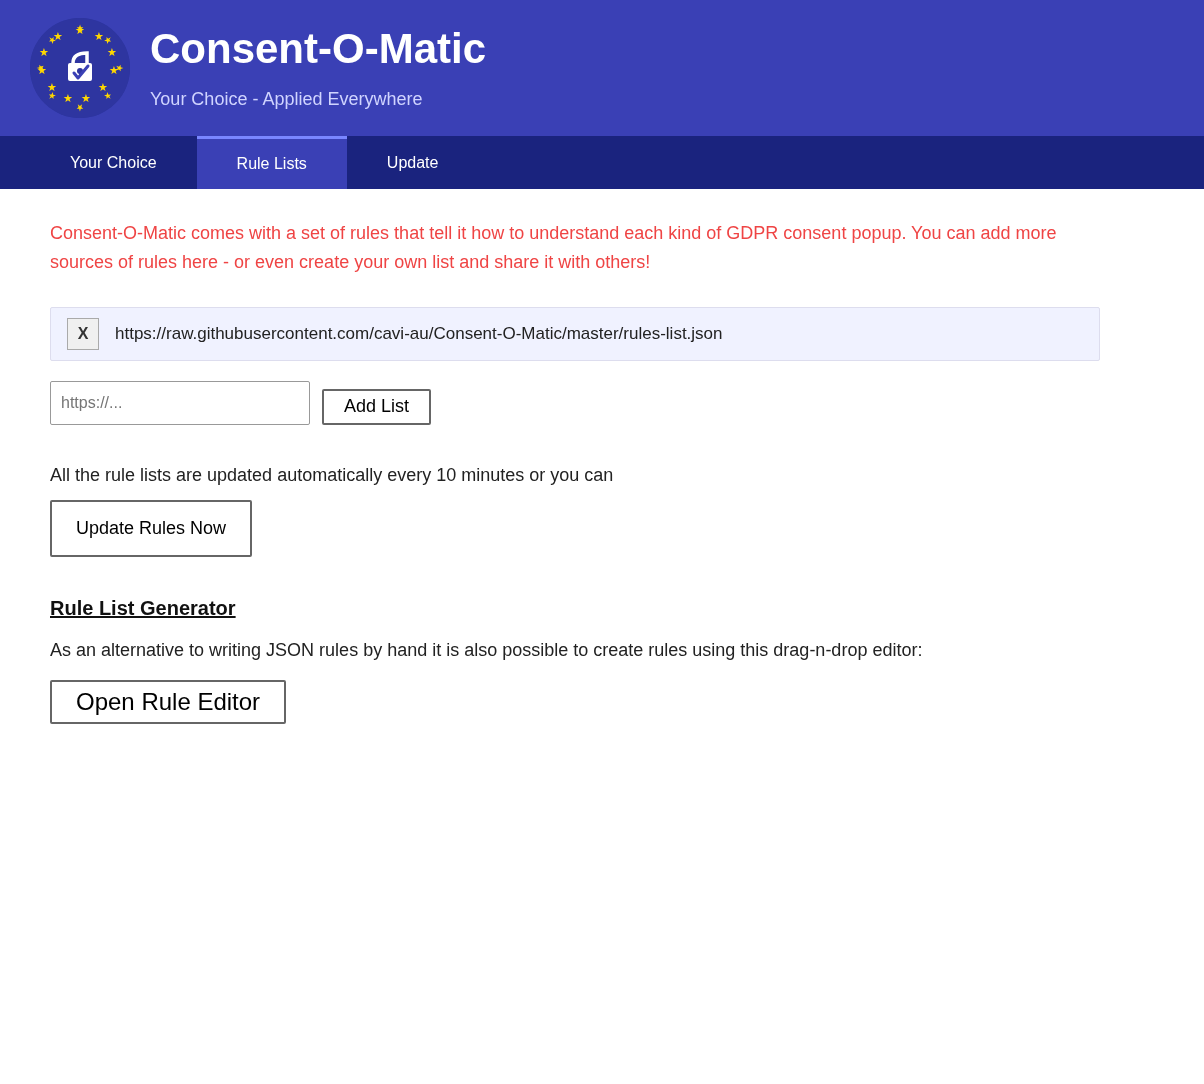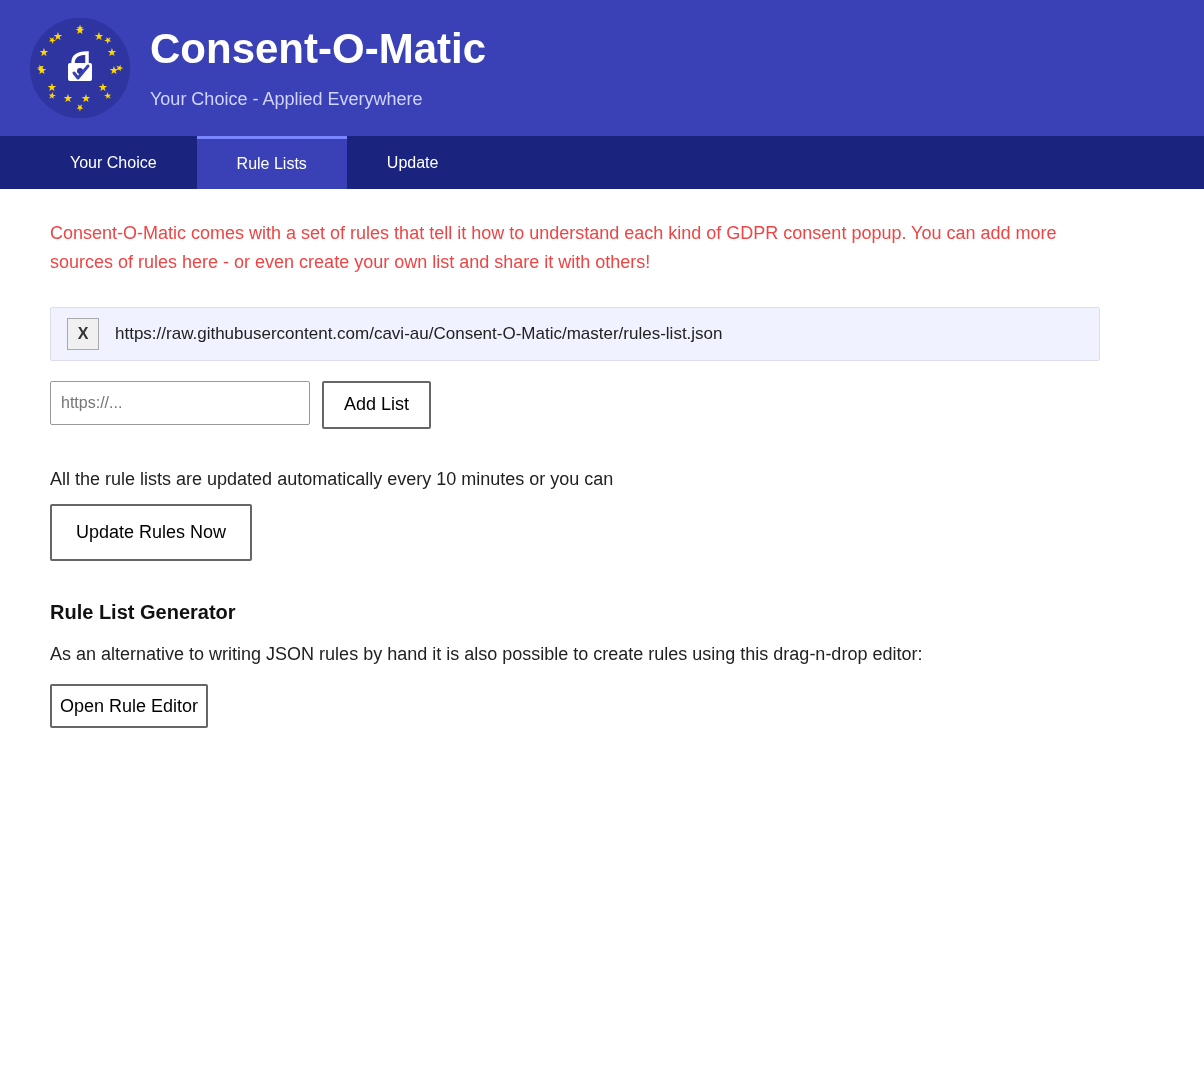--- a/index.html
+++ b/index.html
@@ -98,36 +98,36 @@
     }
     .rule-url {
       font-size: 17px;
       color: #222;
       word-break: break-all;
     }
 
     
     .add-list-row {
       display: flex;
-      align-items: flex-start;
+      align-items: flex-end;
       gap: 12px;
       margin-bottom: 40px;
     }
     .url-input {
       width: 260px;
       height: 44px;
       border: 1px solid #999;
       padding: 0 10px;
       font-size: 16px;
       font-family: Arial, sans-serif;
       color: #999;
       border-radius: 2px;
     }
     .add-btn {
-      height: 48px;
+      height: 36px;
       padding: 0 20px;
       font-size: 18px;
       border: 2px solid #666;
       background: white;
       cursor: pointer;
       font-family: Arial, sans-serif;
       border-radius: 2px;
     }
 
     
@@ -147,31 +147,32 @@
       font-family: Arial, sans-serif;
       border-radius: 2px;
     }
 
     
     .generator-title {
       font-size: 20px;
       font-weight: bold;
       color: #111;
       margin-bottom: 16px;
+      text-decoration: underline;
     }
     .generator-text {
       font-size: 18px;
       color: #222;
       margin-bottom: 16px;
       line-height: 1.6;
     }
     .open-editor-btn {
       height: 44px;
-      padding: 0 8px;
-      font-size: 18px;
+      padding: 0 24px;
+      font-size: 24px;
       border: 2px solid #666;
       background: white;
       cursor: pointer;
       font-family: Arial, sans-serif;
       border-radius: 2px;
     }
 
     
     .eu-logo {
       width: 100px;

